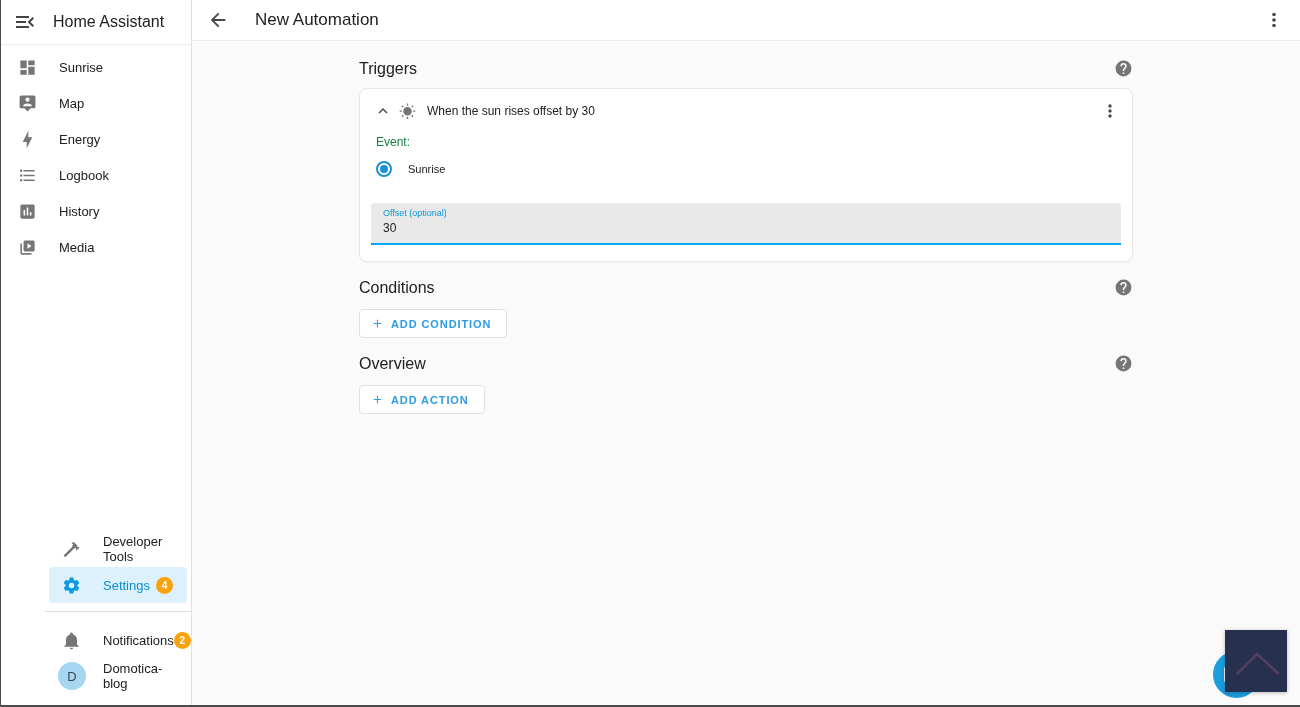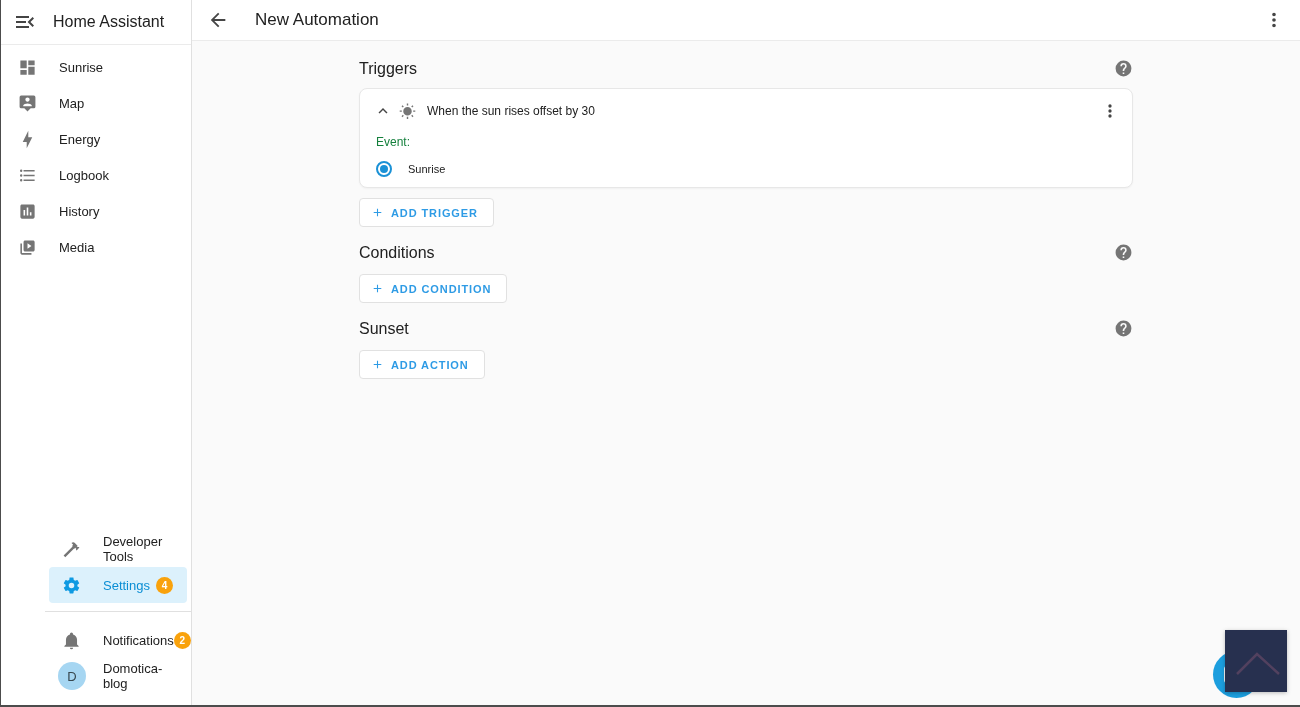--- a/index.html
+++ b/index.html
@@ -290,30 +290,26 @@
             </span>
           </div>
 
           <div class="event-label">Event:</div>
 
           <div class="radio-row">
             <span class="radio selected"></span>
             <span class="radio-label">Sunrise</span>
           </div>
 
+          <div class="text-field">
+            <label>Offset (optional)</label>
+            <input type="text" value="30" style="">
+          </div>
         </div>
 
-        <button class="add-btn">
-          <span class="plus">
-            <svg viewBox="0 0 24 24" fill="currentColor">
-                <path d="M19,13H13V19H11V13H5V11H11V5H13V11H19V13Z"></path>
-              </svg>
-          </span>
-          <span>ADD TRIGGER</span>
-        </button>
 
         
         <div class="section-row">
           <span class="section-title">Conditions</span>
           <span class="help-icon">
             <svg viewBox="0 0 24 24" fill="currentColor">
                 <path d="M15.07,11.25L14.17,12.17C13.45,12.89 13,13.5 13,15H11V14.5C11,13.39 11.45,12.39 12.17,11.67L13.41,10.41C13.78,10.05 14,9.55 14,9C14,7.89 13.1,7 12,7A2,2 0 0,0 10,9H8A4,4 0 0,1 12,5A4,4 0 0,1 16,9C16,9.88 15.64,10.67 15.07,11.25M13,19H11V17H13M12,2A10,10 0 0,0 2,12A10,10 0 0,0 12,22A10,10 0 0,0 22,12C22,6.47 17.5,2 12,2Z"></path>
               </svg>
           </span>
         </div>
@@ -321,21 +317,21 @@
           <span class="plus">
             <svg viewBox="0 0 24 24" fill="currentColor">
                 <path d="M19,13H13V19H11V13H5V11H11V5H13V11H19V13Z"></path>
               </svg>
           </span>
           <span>ADD CONDITION</span>
         </button>
 
         
         <div class="section-row">
-          <span class="section-title">Sunset</span>
+          <span class="section-title">Overview</span>
           <span class="help-icon">
             <svg viewBox="0 0 24 24" fill="currentColor">
                 <path d="M15.07,11.25L14.17,12.17C13.45,12.89 13,13.5 13,15H11V14.5C11,13.39 11.45,12.39 12.17,11.67L13.41,10.41C13.78,10.05 14,9.55 14,9C14,7.89 13.1,7 12,7A2,2 0 0,0 10,9H8A4,4 0 0,1 12,5A4,4 0 0,1 16,9C16,9.88 15.64,10.67 15.07,11.25M13,19H11V17H13M12,2A10,10 0 0,0 2,12A10,10 0 0,0 12,22A10,10 0 0,0 22,12C22,6.47 17.5,2 12,2Z"></path>
               </svg>
           </span>
         </div>
         <button class="add-btn" style="margin-top:2px">
           <span class="plus">
             <svg viewBox="0 0 24 24" fill="currentColor">
                 <path d="M19,13H13V19H11V13H5V11H11V5H13V11H19V13Z"></path>

